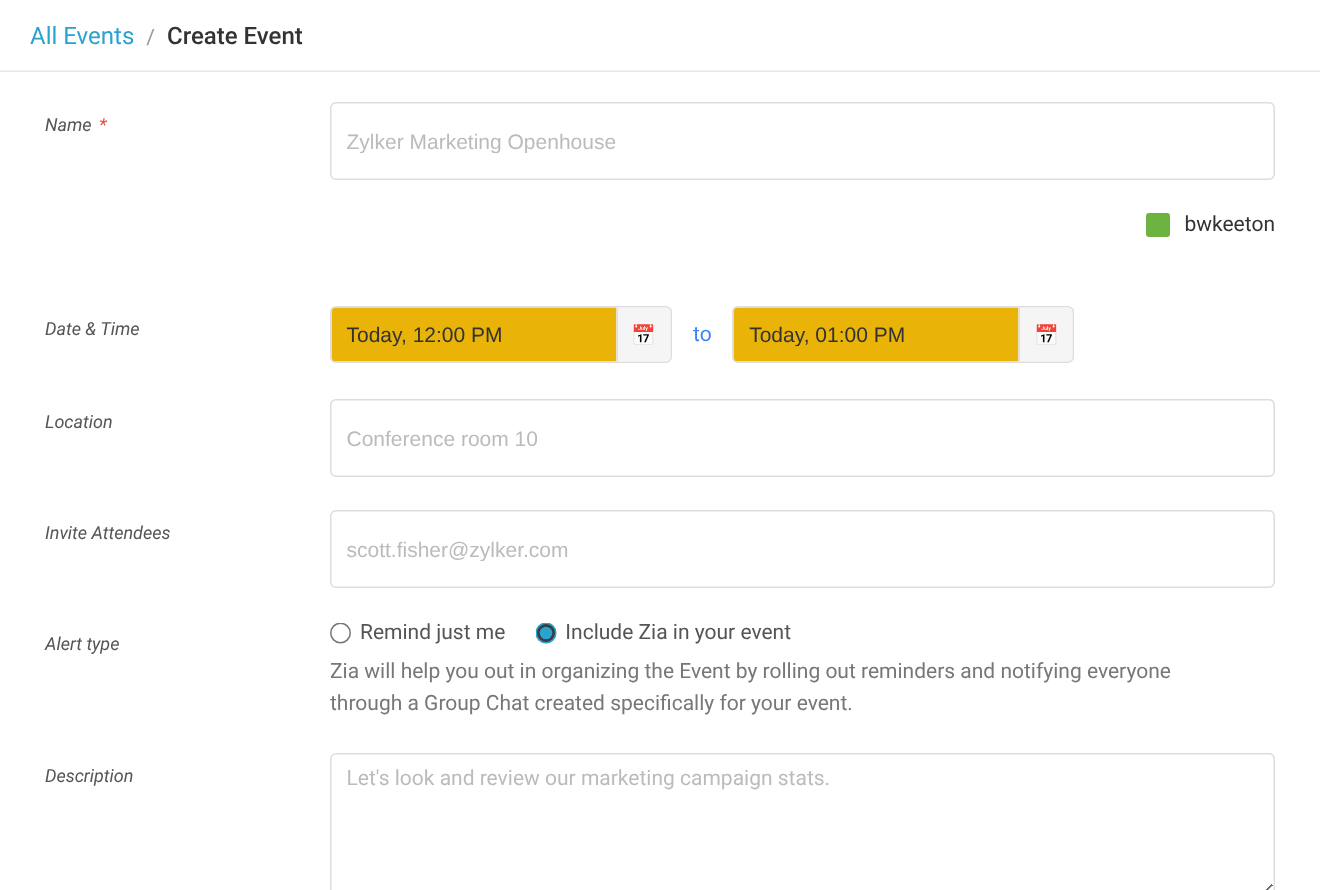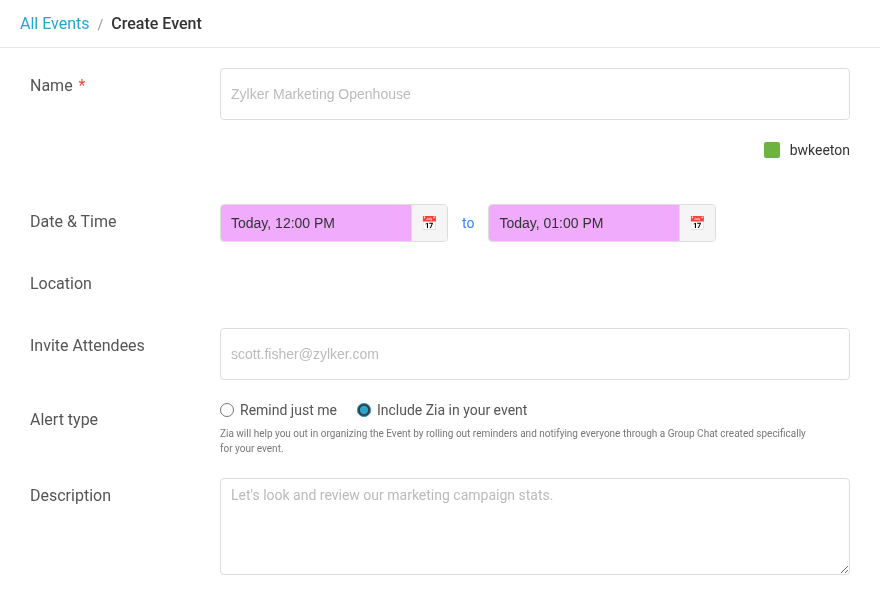--- a/index.html
+++ b/index.html
@@ -48,22 +48,23 @@
       display: flex;
       align-items: flex-start;
       margin-bottom: 22px;
       min-height: 40px;
     }
 
     .form-label {
       width: 190px;
       min-width: 190px;
       padding-top: 8px;
-      font-size: 16px;
+      font-size: 12px;
       color: #555;
+      font-style: italic;
     }
 
     .form-label .required {
       color: #e74c3c;
       margin-left: 2px;
     }
 
     .form-field {
       flex: 1;
     }
@@ -119,21 +120,21 @@
     }
 
     .datetime-text {
       height: 36px;
       padding: 0 10px;
       font-size: 14px;
       color: #333;
       border: none;
       outline: none;
       width: 190px;
-      background: #f0abfc;
+      background: #eab308;
     }
 
     .datetime-icon-btn {
       width: 36px;
       height: 36px;
       background: #f5f5f5;
       border: none;
       border-left: 1px solid #ddd;
       cursor: pointer;
       display: flex;
@@ -171,21 +172,21 @@
     }
 
     .radio-input {
       width: 14px;
       height: 14px;
       accent-color: #29a3d0;
       cursor: pointer;
     }
 
     .alert-description {
-      font-size: 10px;
+      font-size: 14px;
       color: #777;
       line-height: 1.5;
       max-width: 600px;
     }
 
     .textarea-input {
       width: 100%;
       height: 97px;
       border: 1px solid #ddd;
       border-radius: 4px;
@@ -249,20 +250,23 @@
           <button class="datetime-icon-btn">
             <span>📅</span>
           </button>
         </div>
       </div>
     </div>
   </div>
 
   <div class="form-row">
     <div class="form-label">Location</div>
+    <div class="form-field">
+      <input type="text" class="text-input" placeholder="Conference room 10" style="">
+    </div>
   </div>
 
   <div class="form-row">
     <div class="form-label">Invite Attendees</div>
     <div class="form-field">
       <input type="text" class="text-input" placeholder="scott.fisher@zylker.com" style="">
     </div>
   </div>
 
   <div class="form-row">

